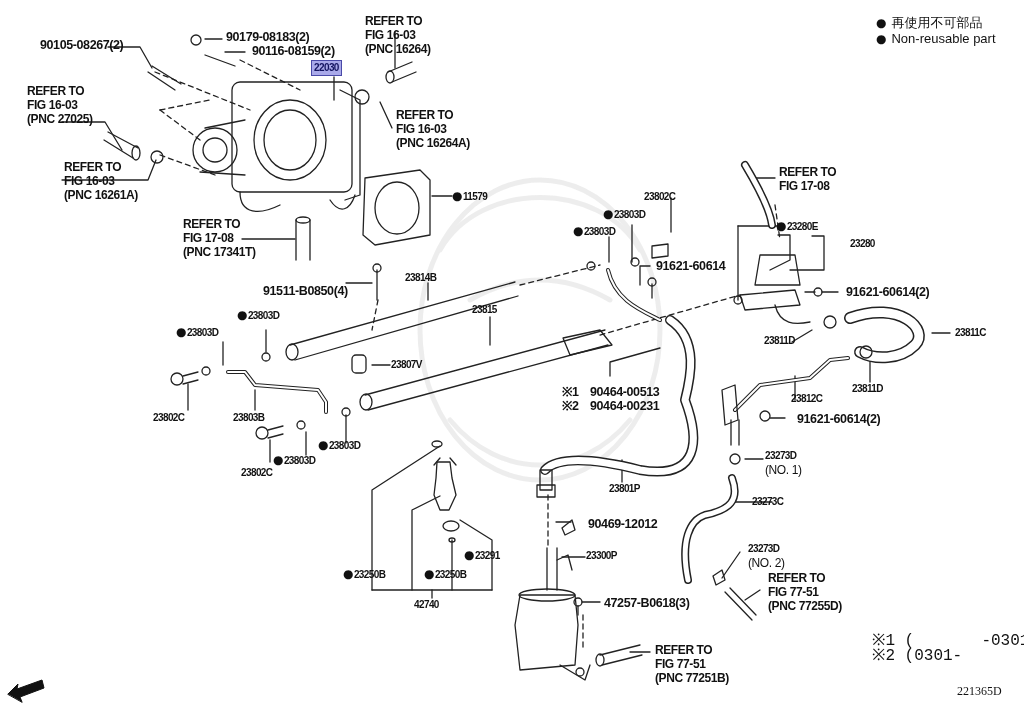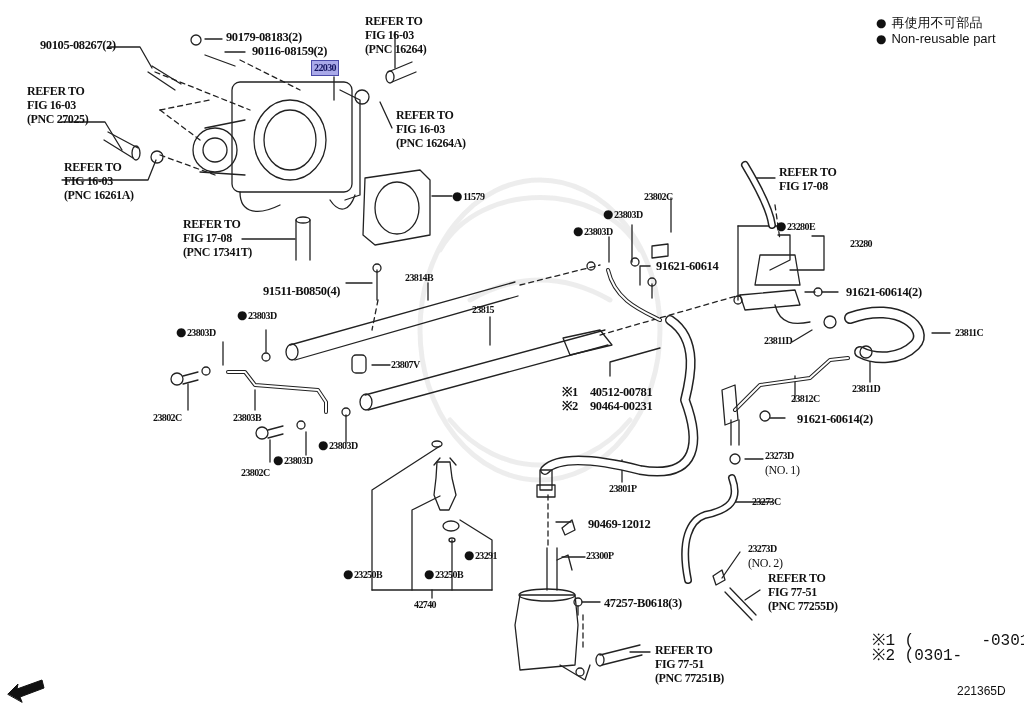--- a/index.html
+++ b/index.html
@@ -1,30 +1,30 @@
 <!DOCTYPE html>
 <html><head>
 <meta charset="utf-8">
 <style>
   html, body { margin: 0; padding: 0; background: #ffffff; }
   body { width: 1024px; height: 707px; position: relative; overflow: hidden; font-family: "DejaVu Sans Mono", monospace; color: #111; }
   #stage { position: absolute; left: 0; top: 0; width: 1024px; height: 707px; }
   svg#art { position: absolute; left: 0; top: 0; width: 1024px; height: 707px; }
-  .lbl { position: absolute; font-family: Liberation Serif, serif; font-weight: bold; font-size: 12.5px; letter-spacing: -0.4px; white-space: nowrap; line-height: 14px; color: #111; }
+  .lbl { position: absolute; font-family: Liberation Sans, sans-serif; font-weight: bold; font-size: 12.5px; letter-spacing: -0.4px; white-space: nowrap; line-height: 14px; color: #111; }
   .lbl.big { font-size: 10px; letter-spacing: -0.6px; }
   .lbl.ref { font-size: 12px; line-height: 14px; }
   .lbl.sm { font-size: 12px; font-weight: normal; }
   .dot::before { content: "●"; font-family: "DejaVu Sans", sans-serif; font-size: 12px; margin-right: 1px; }
   .hl { background: #a9a9e9; border: 1.5px solid #4a4aa8; padding: 0 2px; color: #141460; }
   .legend { position: absolute; left: 876px; top: 15px; font-family: "Liberation Sans", sans-serif; font-size: 13px; line-height: 16px; }
   .legend .row { display: flex; align-items: center; }
   .legend .bullet { font-family: "DejaVu Sans", sans-serif; font-size: 12px; margin-right: 5px; }
   .front { position: absolute; left: 40px; top: 664px; font-family: "Liberation Sans", sans-serif; font-size: 12px; line-height: 14px; }
   .notes { position: absolute; left: 872px; top: 634px; font-family: Liberation Mono, monospace; font-size: 16px; line-height: 15px; white-space: pre; }
-  .figid { position: absolute; left: 957px; top: 684px; font-family: Liberation Sans, sans-serif; font-size: 12px; }
+  .figid { position: absolute; left: 957px; top: 684px; font-family: Liberation Serif, serif; font-size: 12px; }
 </style>
 </head>
 <body>
 
 <div id="stage">
 
 <svg id="art" viewBox="0 0 1024 707" fill="none" stroke="#222" stroke-width="1.3" stroke-linecap="round" stroke-linejoin="round">
 
   <g stroke="#ececec" stroke-width="5" opacity="0.9">
     <ellipse cx="540" cy="330" rx="120" ry="150"></ellipse>
@@ -270,21 +270,21 @@
 <div class="lbl" style="left:656px;top:259px">91621-60614</div>
 <div class="lbl" style="left:846px;top:285px">91621-60614(2)</div>
 <div class="lbl" style="left:797px;top:412px">91621-60614(2)</div>
 <div class="lbl big dot" style="left:776px;top:219px">23280E</div>
 <div class="lbl big" style="left:850px;top:237px">23280</div>
 <div class="lbl big" style="left:955px;top:326px">23811C</div>
 <div class="lbl big" style="left:764px;top:334px">23811D</div>
 <div class="lbl big" style="left:852px;top:382px">23811D</div>
 <div class="lbl big" style="left:791px;top:392px">23812C</div>
 <div class="lbl" style="left:562px;top:385px">※1</div>
-<div class="lbl" style="left:590px;top:385px">40512-00781</div>
+<div class="lbl" style="left:590px;top:385px">90464-00513</div>
 <div class="lbl" style="left:562px;top:399px">※2</div>
 <div class="lbl" style="left:590px;top:399px">90464-00231</div>
 <div class="lbl big" style="left:609px;top:482px">23801P</div>
 <div class="lbl big" style="left:765px;top:449px">23273D</div>
 <div class="lbl sm" style="left:765px;top:463px">(NO. 1)</div>
 <div class="lbl big" style="left:752px;top:495px">23273C</div>
 <div class="lbl big" style="left:748px;top:542px">23273D</div>
 <div class="lbl sm" style="left:748px;top:556px">(NO. 2)</div>
 <div class="lbl" style="left:588px;top:517px">90469-12012</div>
 <div class="lbl big" style="left:586px;top:549px">23300P</div>

